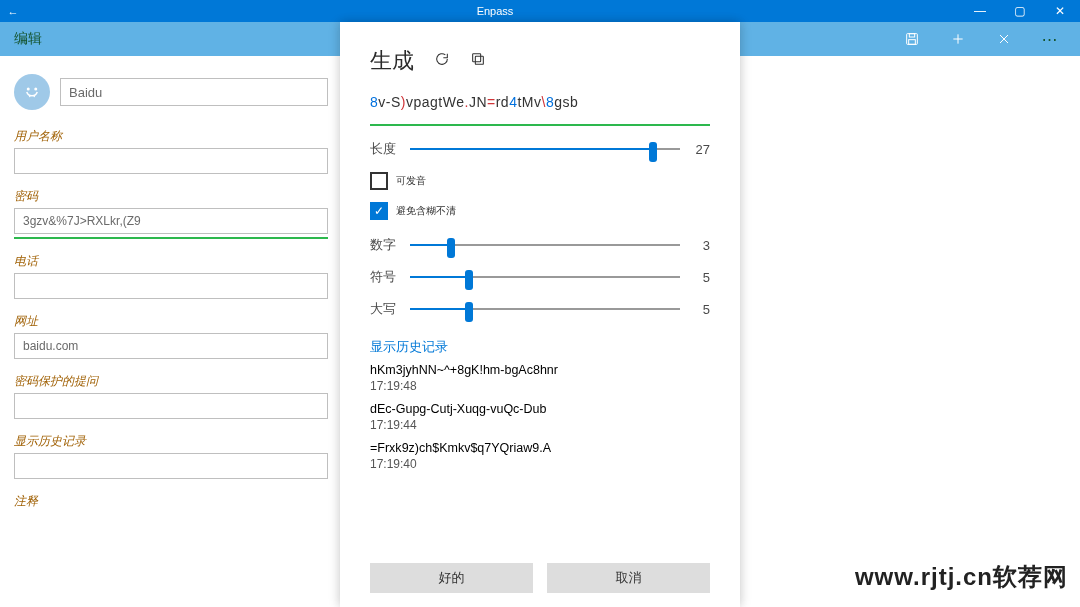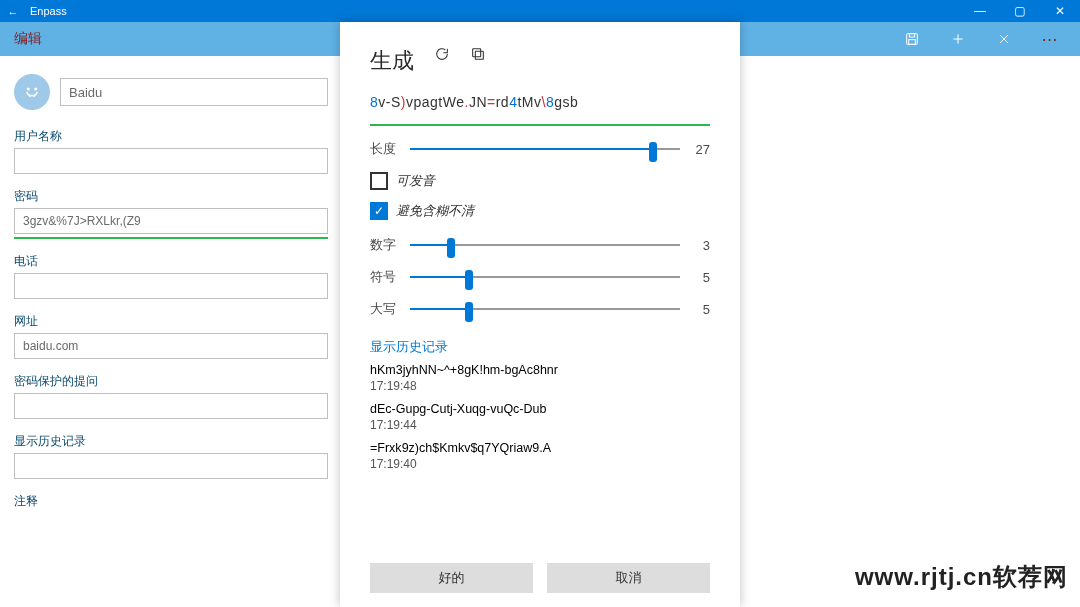--- a/index.html
+++ b/index.html
@@ -1,47 +1,47 @@
 <!DOCTYPE html>
 <html><head>
 <meta charset="utf-8">
 <style>
 * { box-sizing: border-box; margin: 0; padding: 0; font-family: "Microsoft YaHei", "Segoe UI", sans-serif; }
 body { width: 1080px; height: 607px; overflow: hidden; background: #fff; position: relative; }
 
 
 .titlebar { height: 22px; background: #0078d7; display: flex; align-items: center; color: #fff; font-size: 11px; }
 .titlebar .back { width: 26px; text-align: center; cursor: pointer; }
-.titlebar .title { flex: 1; padding-left: 4px; }
+.titlebar .title { flex: 1; padding-left: 4px; text-align: center; }
 .titlebar .win-controls { display: flex; }
 .titlebar .win-controls div { width: 40px; text-align: center; cursor: pointer; font-size: 12px; }
 
 
-.toolbar { height: 34px; background: #60b2e5; display: flex; align-items: center; color: #7f1d1d; }
+.toolbar { height: 34px; background: #60b2e5; display: flex; align-items: center; color: #14532d; }
 .toolbar .edit-label { padding-left: 14px; font-size: 14px; flex: 1; }
 .toolbar .actions { display: flex; align-items: center; padding-right: 8px; gap: 2px; }
 .toolbar .actions .btn { width: 44px; height: 34px; display: flex; align-items: center; justify-content: center; cursor: pointer; }
 .toolbar .actions svg { width: 16px; height: 16px; stroke: #fff; fill: none; stroke-width: 1.5; }
 .toolbar .dots { font-size: 16px; letter-spacing: 1px; }
 
 
 .form-panel { position: absolute; left: 0; top: 56px; width: 340px; padding: 18px 12px 0 14px; }
 .title-row { display: flex; align-items: center; gap: 10px; margin-bottom: 18px; }
 .avatar { width: 36px; height: 36px; border-radius: 50%; background: #9fc9e8; display: flex; align-items: center; justify-content: center; }
 .avatar svg { width: 18px; height: 18px; fill: #fff; }
 .title-input { flex: 1; height: 28px; border: 1px solid #bfbfbf; padding: 0 8px; font-size: 13px; color: #6a6a6a; }
 
 .field { margin-bottom: 14px; }
-.field-label { font-size: 12px; color: #0c4a6e; margin-bottom: 3px; }
+.field-label { font-size: 12px; color: #a16207; margin-bottom: 3px; font-style: italic; }
 .field-input { width: 100%; height: 26px; border: 1px solid #bfbfbf; padding: 0 8px; font-size: 12px; color: #6a6a6a; }
 .pw-strength { height: 2px; background: #2db84d; margin-top: 3px; }
 
 
 .dialog { position: absolute; left: 340px; top: 22px; width: 400px; height: 585px; background: #fff; box-shadow: -2px 0 10px rgba(0,0,0,.12), 2px 0 10px rgba(0,0,0,.12); padding: 24px 30px 0 30px; display: flex; flex-direction: column; }
-.dlg-header { display: flex; gap: 20px; margin-bottom: 18px; }
+.dlg-header { display: flex; align-items: center; gap: 20px; margin-bottom: 18px; }
 .dlg-title { font-size: 22px; color: #2b2b2b; }
 .dlg-icon { cursor: pointer; }
 .dlg-icon svg { width: 16px; height: 16px; stroke: #333; fill: none; stroke-width: 1.6; }
 
 .gen-password { font-family: "Consolas", monospace; font-size: 14px; margin-bottom: 14px; letter-spacing: .5px; word-break: break-all; }
 .gen-password .c-blue { color: #0070dd; }
 .gen-password .c-red  { color: #d13438; }
 .gen-password .c-dark { color: #333; }
 .gen-strength { height: 2px; background: #2db84d; margin-bottom: 14px; }
 
@@ -50,21 +50,21 @@
 .slider { flex: 1; position: relative; height: 18px; }
 .slider-track { position: absolute; top: 8px; left: 0; right: 0; height: 2px; background: #999; }
 .slider-fill  { position: absolute; top: 8px; left: 0; height: 2px; background: #0078d7; }
 .slider-thumb { position: absolute; top: 2px; width: 8px; height: 20px; background: #0078d7; border-radius: 3px; transform: translateX(-4px); }
 .slider-value { width: 20px; text-align: right; font-size: 13px; color: #4a4a4a; }
 
 .check-row { display: flex; align-items: center; gap: 8px; margin-bottom: 12px; }
 .checkbox { width: 18px; height: 18px; border: 2px solid #333; display: flex; align-items: center; justify-content: center; }
 .checkbox.checked { background: #0078d7; border-color: #0078d7; }
 .checkbox.checked::after { content: "✓"; color: #fff; font-size: 12px; line-height: 1; }
-.check-label { font-size: 13px; color: #333; font-style: italic; }
+.check-label { font-size: 10px; color: #333; }
 
 .history-link { color: #0078d7; font-size: 13px; margin: 6px 0 6px 0; cursor: pointer; }
 .history-item { font-family: "Consolas", monospace; font-size: 12.5px; margin-bottom: 2px; word-break: break-all; }
 .history-time { font-size: 12px; color: #555; margin-bottom: 8px; }
 
 .dlg-buttons { margin-top: auto; display: flex; gap: 14px; padding-bottom: 14px; }
 .dlg-btn { flex: 1; height: 30px; background: #ddd; border: none; font-size: 13px; color: #333; cursor: pointer; }
 
 
 .watermark { position: absolute; right: 12px; bottom: 14px; font-size: 24px; font-weight: bold; color: #222; letter-spacing: 1px; font-family: "SimHei", sans-serif; }

